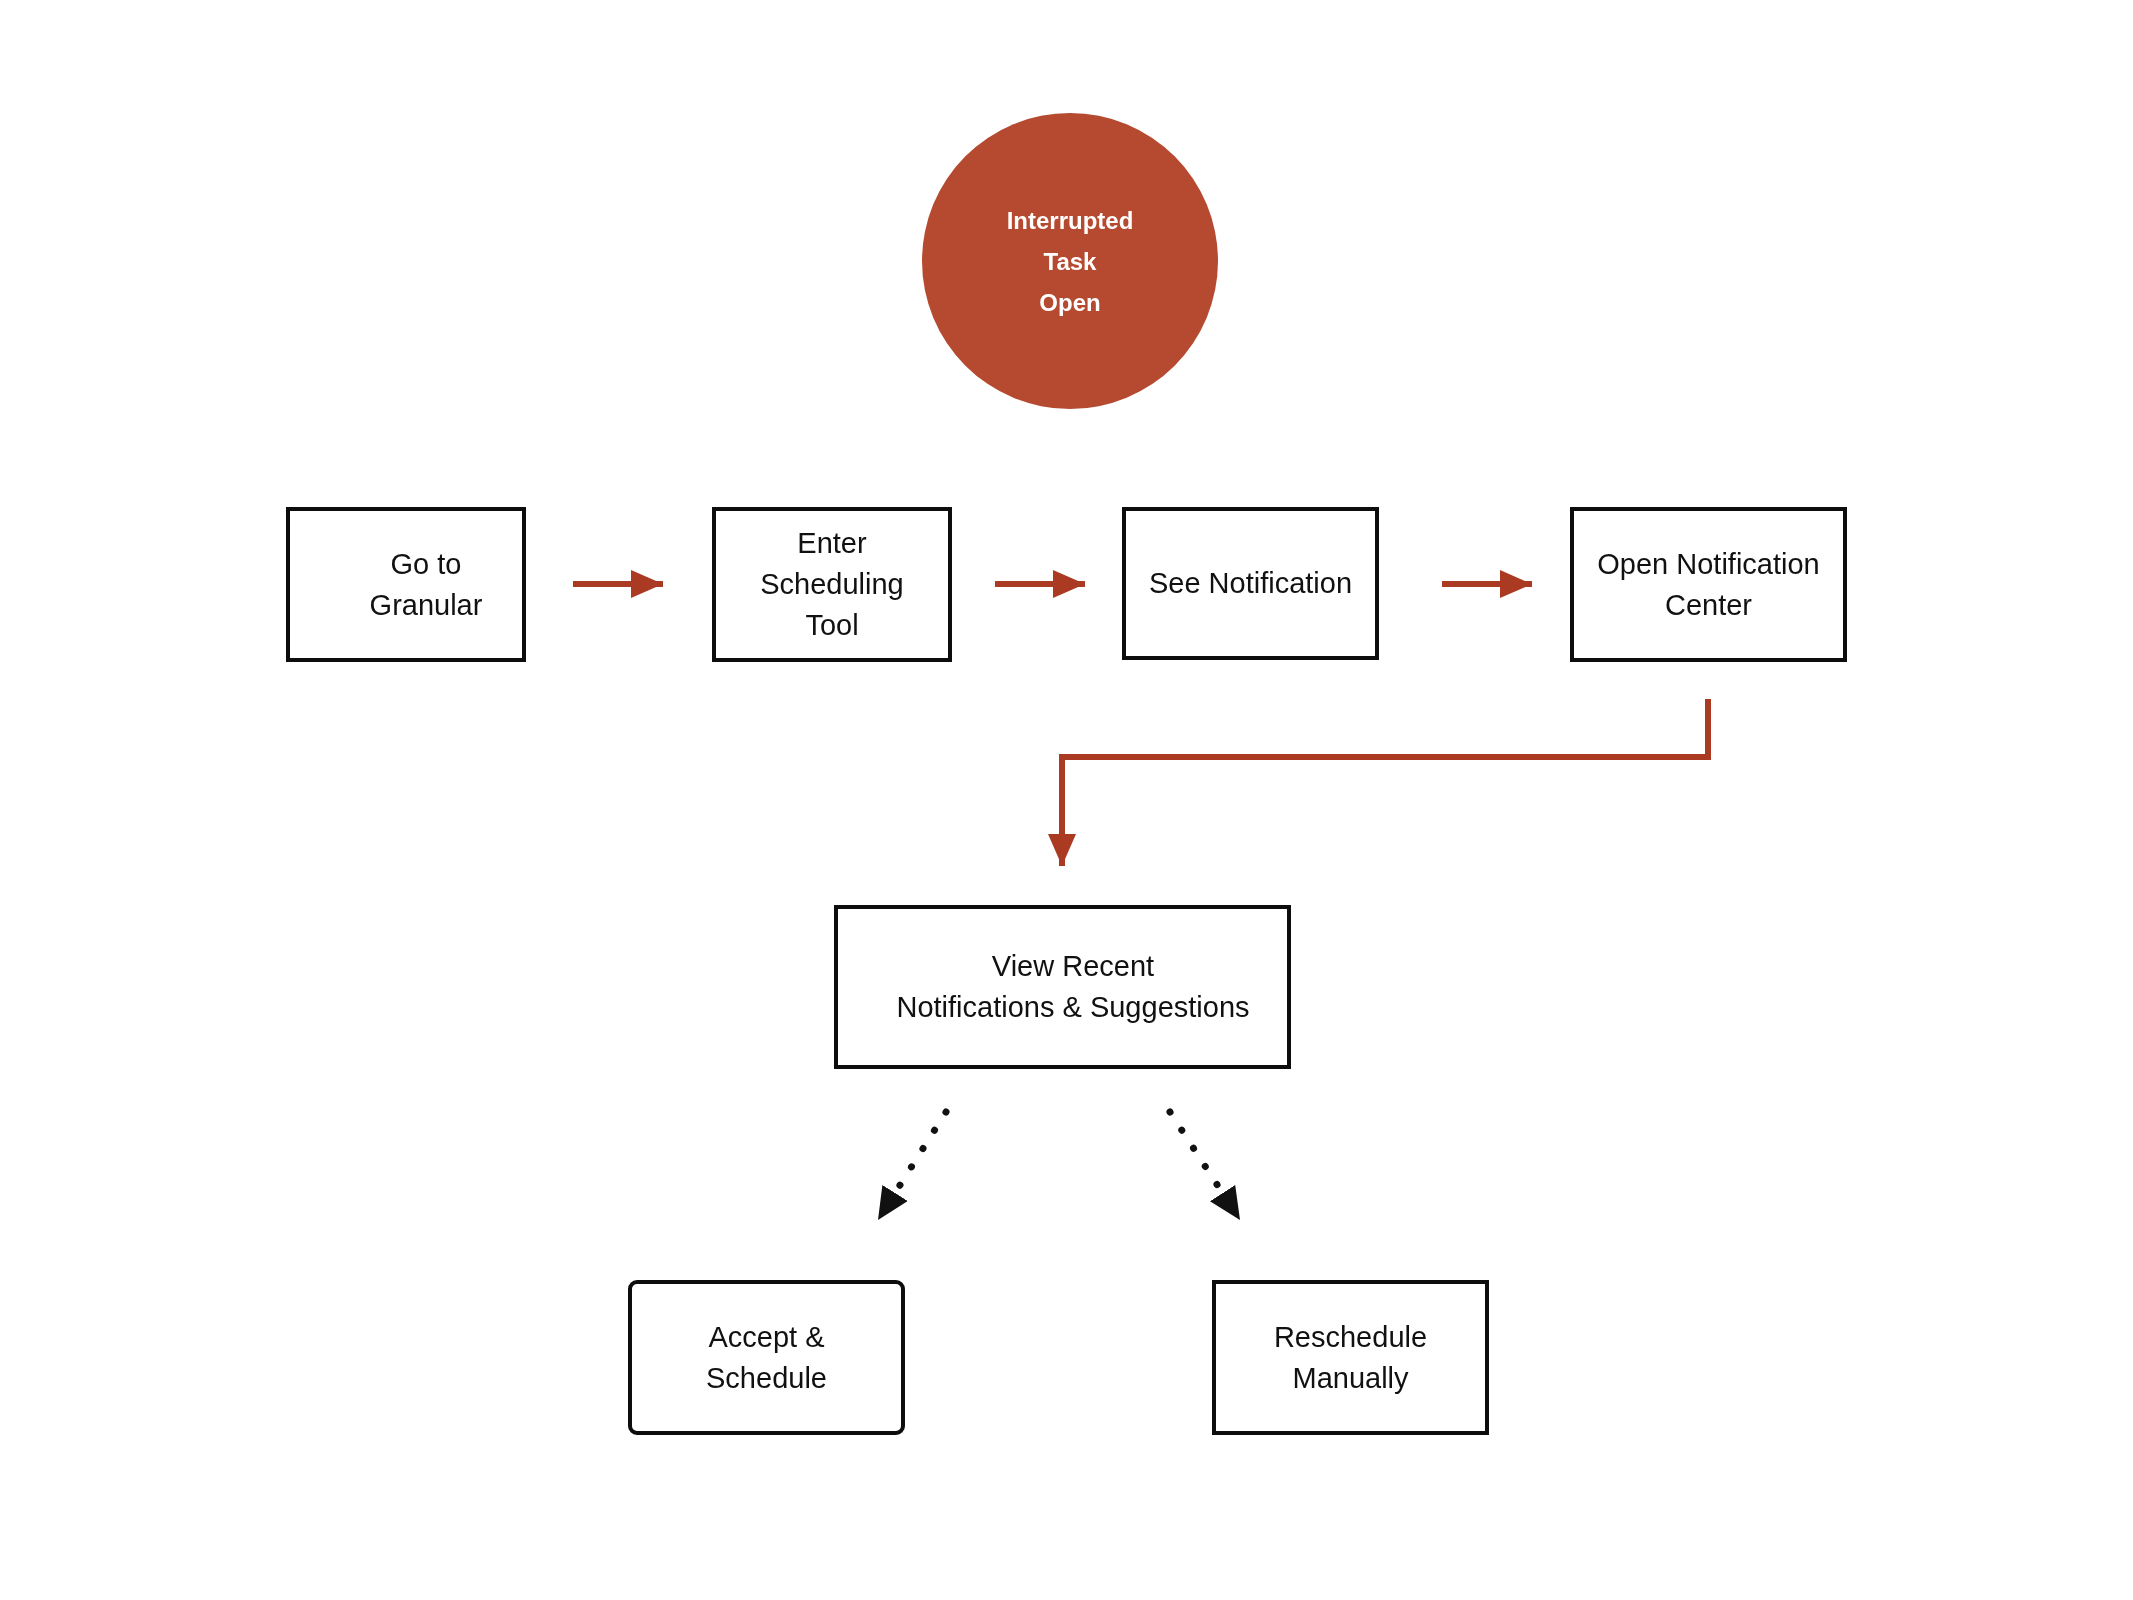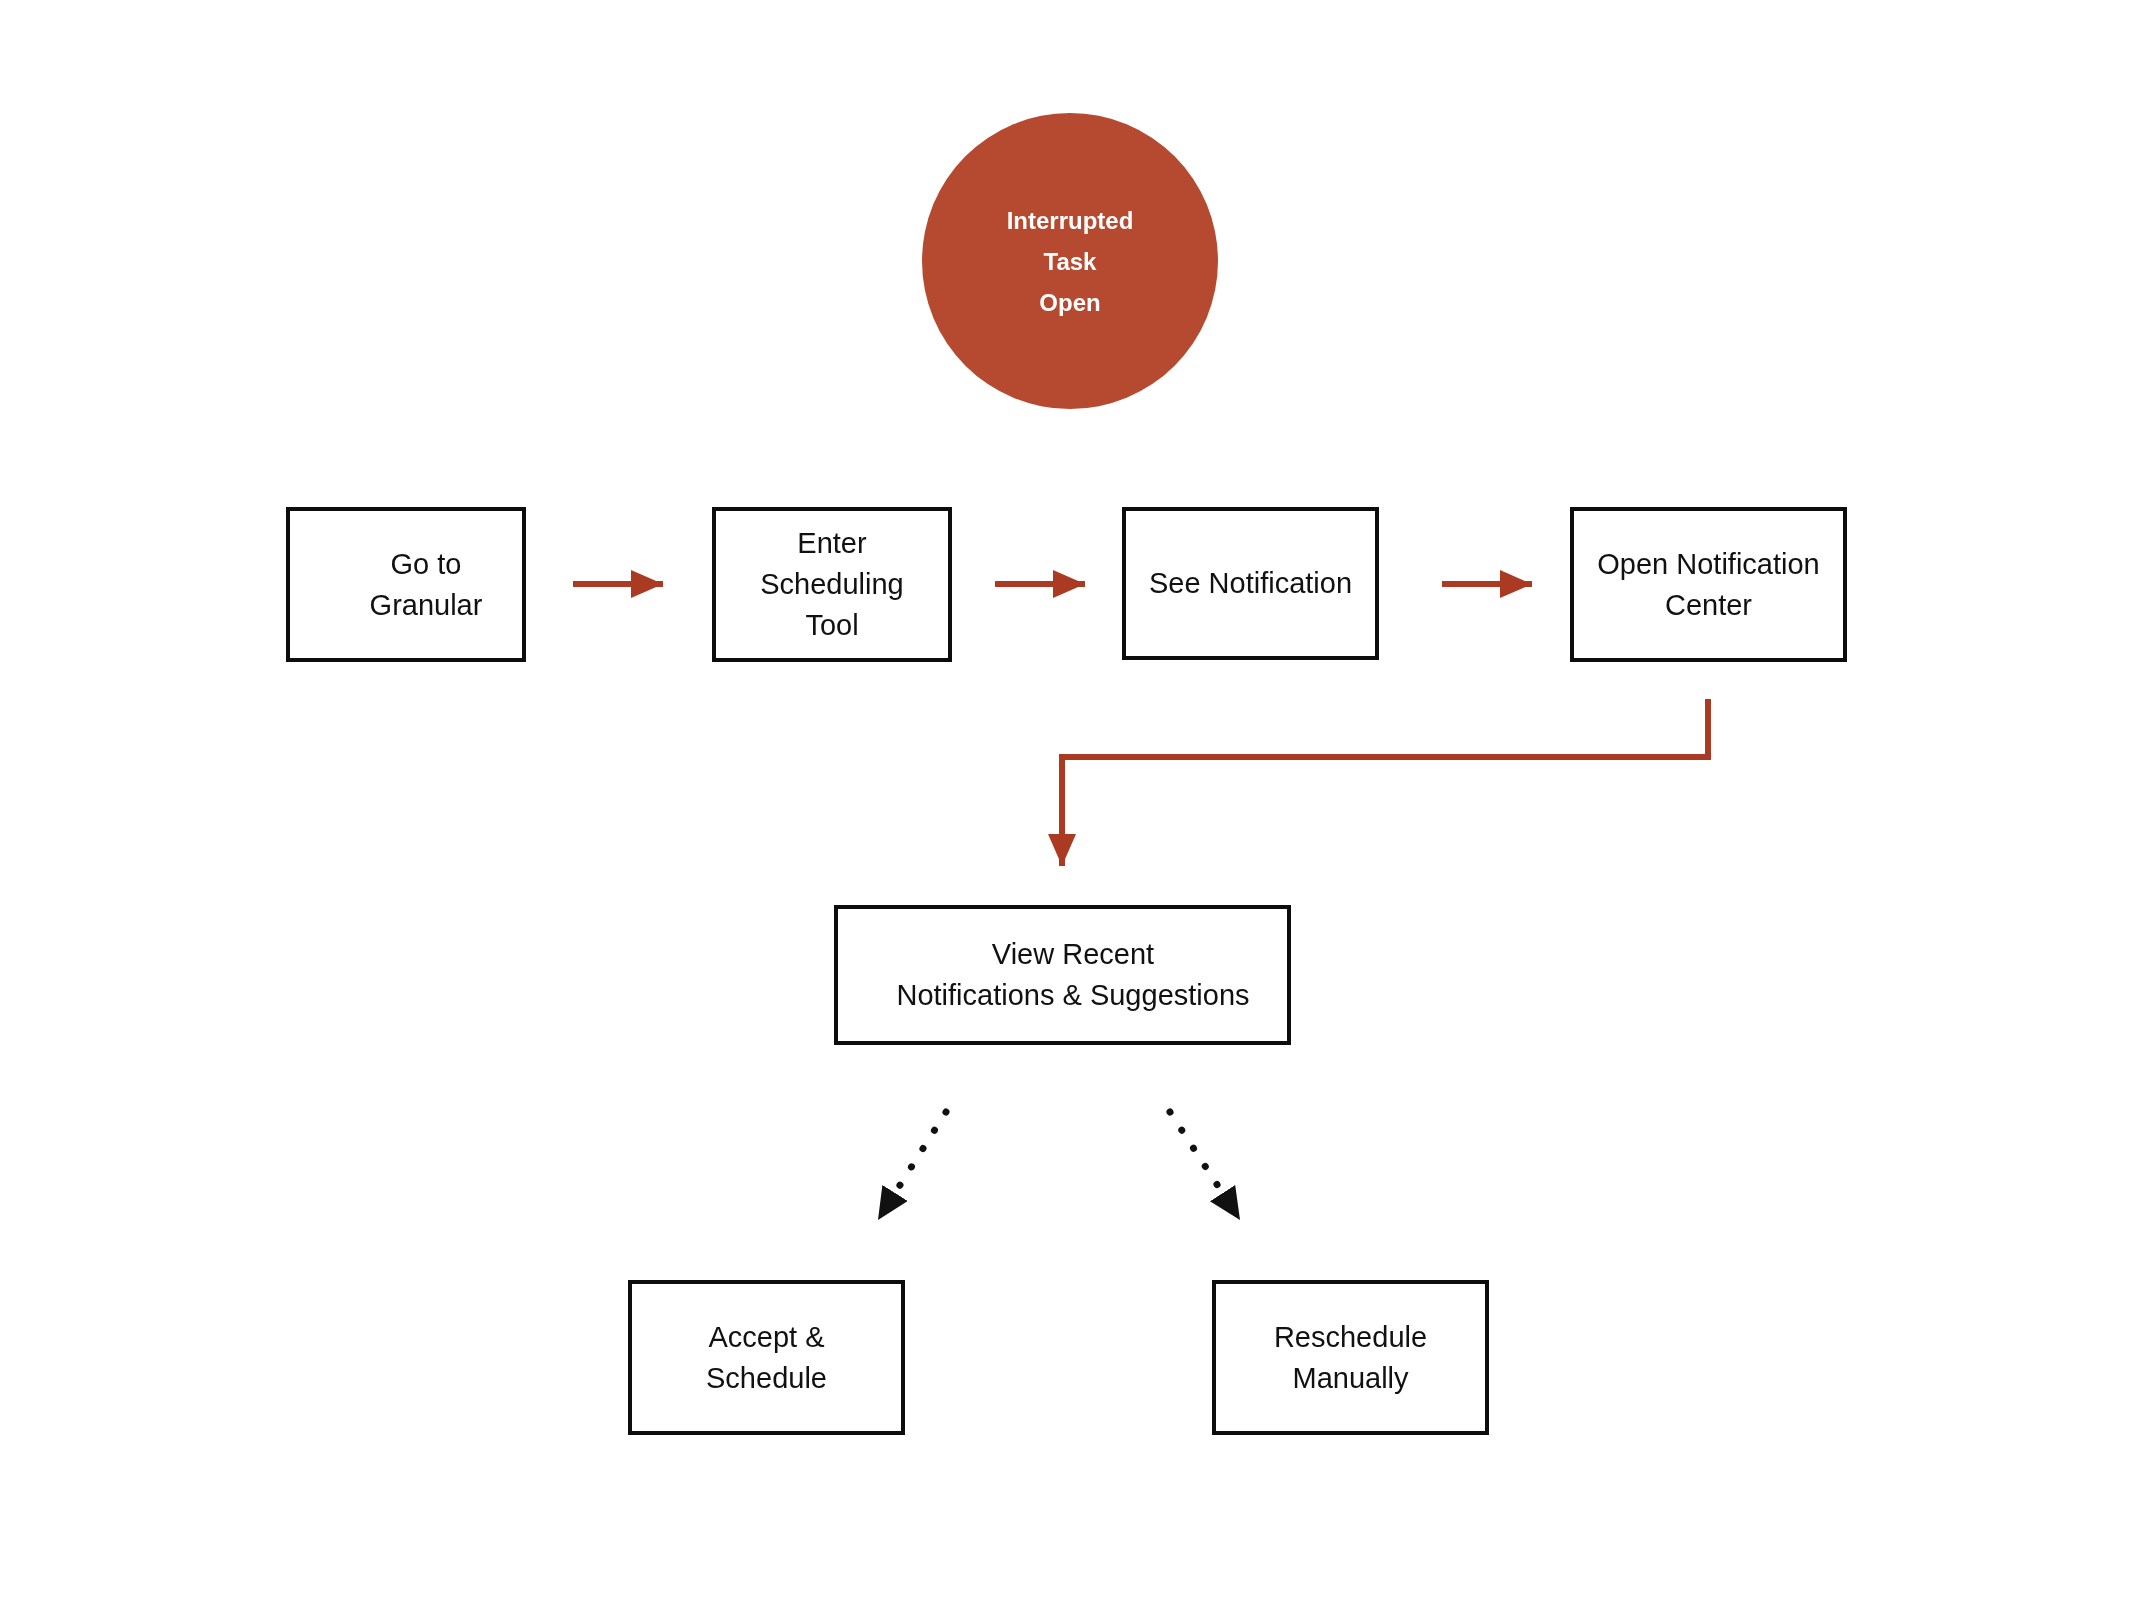--- a/index.html
+++ b/index.html
@@ -69,22 +69,22 @@
     justify-content: center;
     text-align: center;
     font-weight: bold;
     font-size: 24px;
     line-height: 41px;
   }
   #node-go-to-granular        { left: 286px;  top: 507px;  width: 240px; height: 155px; padding-left: 40px; }
   #node-enter-scheduling-tool { left: 712px;  top: 507px;  width: 240px; height: 155px; }
   #node-see-notification      { left: 1122px; top: 507px;  width: 257px; height: 153px; }
   #node-open-notification     { left: 1570px; top: 507px;  width: 277px; height: 155px; }
-  #node-view-recent           { left: 834px;  top: 905px;  width: 457px; height: 140px; padding-left: 21px; }
-  #node-accept-schedule       { left: 628px;  top: 1280px; width: 277px; height: 155px; }
+  #node-view-recent           { left: 834px;  top: 905px;  width: 457px; height: 164px; padding-left: 21px; }
+  #node-accept-schedule       { left: 628px;  top: 1280px; width: 277px; height: 155px; border-radius: 9px; }
   #node-reschedule-manually   { left: 1212px; top: 1280px; width: 277px; height: 155px; }
 </style>
 </head>
 <body>
 
 <div class="stage">
 
   <svg class="connectors" width="2133" height="1600" viewBox="0 0 2133 1600">
     <defs>
       <marker id="red-head" markerUnits="userSpaceOnUse" markerWidth="34" markerHeight="28" refX="32" refY="14" orient="auto">

